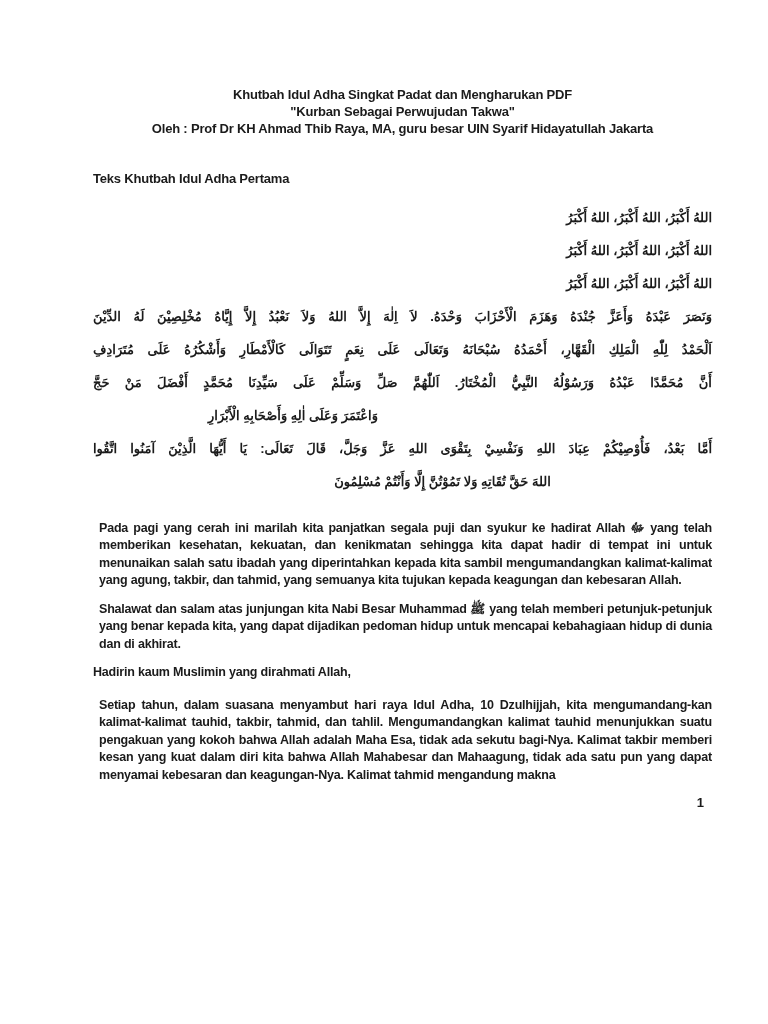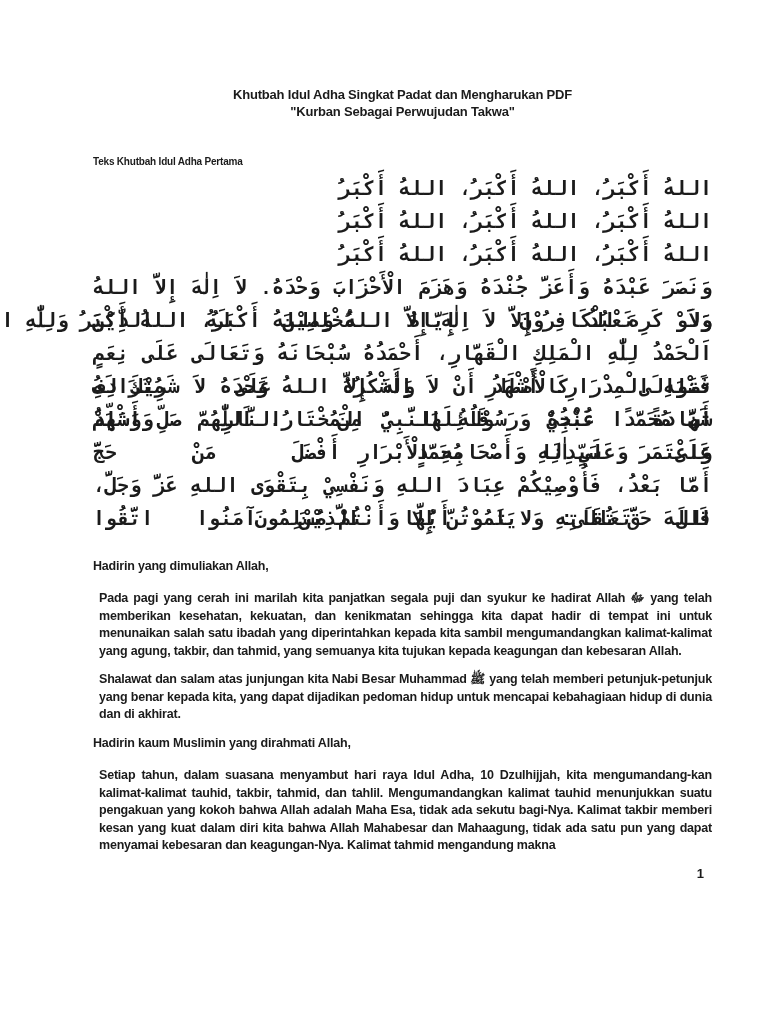--- a/index.html
+++ b/index.html
@@ -15,37 +15,37 @@
     font-weight:700;
   }
   .title-block {
     text-align:center;
     font-size:13px;
     line-height:17px;
     letter-spacing:-0.2px;
   }
   .section-heading {
     margin-top:33px;
-    font-size:10px;
+    font-size:13px;
     line-height:17.5px;
     letter-spacing:-0.2px;
   }
   .arabic-block {
     direction:rtl;
-    margin-top:2px;
-    font-family:Liberation Mono, monospace;
-    font-size:20px;
+    margin-top:13px;
+    font-family:Liberation Sans, sans-serif;
+    font-size:13px;
     font-weight:700;
   }
   .ar-line { height:33px; line-height:33px; white-space:nowrap; }
   .ar-right { text-align:right; }
   .ar-just  { text-align:justify; text-align-last:justify; white-space:normal; }
   .ar-left  { text-align:left; }
-  .ar-ind-1 { text-align:right; padding-left:115px; }
-  .ar-ind-2 { text-align:right; padding-left:80px; }
+  .ar-ind-1 { text-align:left; padding-left:115px; }
+  .ar-ind-2 { text-align:center; padding-left:80px; }
   .body-block {
     margin-top:22px;
     font-size:12.5px;
     line-height:17.5px;
     letter-spacing:-0.2px;
   }
   .b-heading { margin:0 0 15px 0; }
   .b-heading.later { margin-top:8px; }
   .b-para {
     margin:0 0 11px 6px;
@@ -59,40 +59,38 @@
   }
 </style>
 </head>
 <body>
 
 <div class="page">
 
   <div class="title-block">
     <div>Khutbah Idul Adha Singkat Padat dan Mengharukan PDF</div>
     <div>"Kurban Sebagai Perwujudan Takwa"</div>
+    <div>Oleh : Prof Dr KH Ahmad Thib Raya, MA, guru besar UIN Syarif Hidayatullah Jakarta</div>
   </div>
 
   <div class="section-heading">Teks Khutbah Idul Adha Pertama</div>
 
   <div class="arabic-block">
     <div class="ar-line ar-right">اللهُ أَكْبَرُ، اللهُ أَكْبَرُ، اللهُ أَكْبَرُ</div>
     <div class="ar-line ar-right">اللهُ أَكْبَرُ، اللهُ أَكْبَرُ، اللهُ أَكْبَرُ</div>
     <div class="ar-line ar-right">اللهُ أَكْبَرُ، اللهُ أَكْبَرُ، اللهُ أَكْبَرُ</div>
     <div class="ar-line ar-just">وَنَصَرَ عَبْدَهُ وَأَعَزَّ جُنْدَهُ وَهَزَمَ الْأَحْزَابَ وَحْدَهُ. لاَ اِلٰهَ إِلاَّ اللهُ وَلاَ نَعْبُدُ إِلاَّ إِيَّاهُ مُخْلِصِيْنَ لَهُ الدِّيْنَ</div>
-    <div class="ar-line ar-left">وَلَوْ كَرِهَ الْكَافِرُوْنَ. لاَ اِلٰهَ إِلاَّ اللهُ وَاللهُ أَكْبَرُ، اللهُ أَكْبَرُ وَلِلّٰهِ الْحَمْدُ</div>
     <div class="ar-line ar-just">اَلْحَمْدُ لِلّٰهِ الْمَلِكِ الْقَهَّارِ، أَحْمَدُهُ سُبْحَانَهُ وَتَعَالَى عَلَى نِعَمٍ تَتَوَالَى كَالْأَمْطَارِ وَأَشْكُرُهُ عَلَى مُتَرَادِفِ</div>
-    <div class="ar-line ar-just">فَضْلِهِ الْمِدْرَارِ. أَشْهَدُ أَنْ لاَ اِلٰهَ إِلاَّ اللهُ وَحْدَهُ لاَ شَرِيْكَ لَهُ شَهَادَةً تُنْجِيْ قَائِلَهَا مِنَ النَّارِ. وَأَشْهَدُ</div>
     <div class="ar-line ar-just">أَنَّ مُحَمَّدًا عَبْدُهُ وَرَسُوْلُهُ النَّبِيُّ الْمُخْتَارُ. اَللّٰهُمَّ صَلِّ وَسَلِّمْ عَلَى سَيِّدِنَا مُحَمَّدٍ أَفْضَلَ مَنْ حَجَّ</div>
     <div class="ar-line ar-ind-1">وَاعْتَمَرَ وَعَلَى اٰلِهِ وَأَصْحَابِهِ الْأَبْرَارِ</div>
     <div class="ar-line ar-just">أَمَّا بَعْدُ، فَأُوْصِيْكُمْ عِبَادَ اللهِ وَنَفْسِيْ بِتَقْوَى اللهِ عَزَّ وَجَلَّ، قَالَ تَعَالَى: يَا أَيُّهَا الَّذِيْنَ آمَنُوا اتَّقُوا</div>
     <div class="ar-line ar-ind-2">اللهَ حَقَّ تُقَاتِهِ وَلا تَمُوْتُنَّ إِلَّا وَأَنْتُمْ مُسْلِمُونَ</div>
   </div>
 
   <div class="body-block">
-    <div class="b-heading">Hadirin yang dimuliakan Allah,</div>
     <p class="b-para">Pada pagi yang cerah ini marilah kita panjatkan segala puji dan syukur ke hadirat Allah ﷻ yang telah memberikan kesehatan, kekuatan, dan kenikmatan sehingga kita dapat hadir di tempat ini untuk menunaikan salah satu ibadah yang diperintahkan kepada kita sambil mengumandangkan kalimat-kalimat yang agung, takbir, dan tahmid, yang semuanya kita tujukan kepada keagungan dan kebesaran Allah.</p>
     <p class="b-para">Shalawat dan salam atas junjungan kita Nabi Besar Muhammad ﷺ yang telah memberi petunjuk-petunjuk yang benar kepada kita, yang dapat dijadikan pedoman hidup untuk mencapai kebahagiaan hidup di dunia dan di akhirat.</p>
     <div class="b-heading later">Hadirin kaum Muslimin yang dirahmati Allah,</div>
     <p class="b-para">Setiap tahun, dalam suasana menyambut hari raya Idul Adha, 10 Dzulhijjah, kita mengumandang-kan kalimat-kalimat tauhid, takbir, tahmid, dan tahlil. Mengumandangkan kalimat tauhid menunjukkan suatu pengakuan yang kokoh bahwa Allah adalah Maha Esa, tidak ada sekutu bagi-Nya. Kalimat takbir memberi kesan yang kuat dalam diri kita bahwa Allah Mahabesar dan Mahaagung, tidak ada satu pun yang dapat menyamai kebesaran dan keagungan-Nya. Kalimat tahmid mengandung makna</p>
   </div>
 
   <div class="page-number">1</div>
 
 </div>
 

